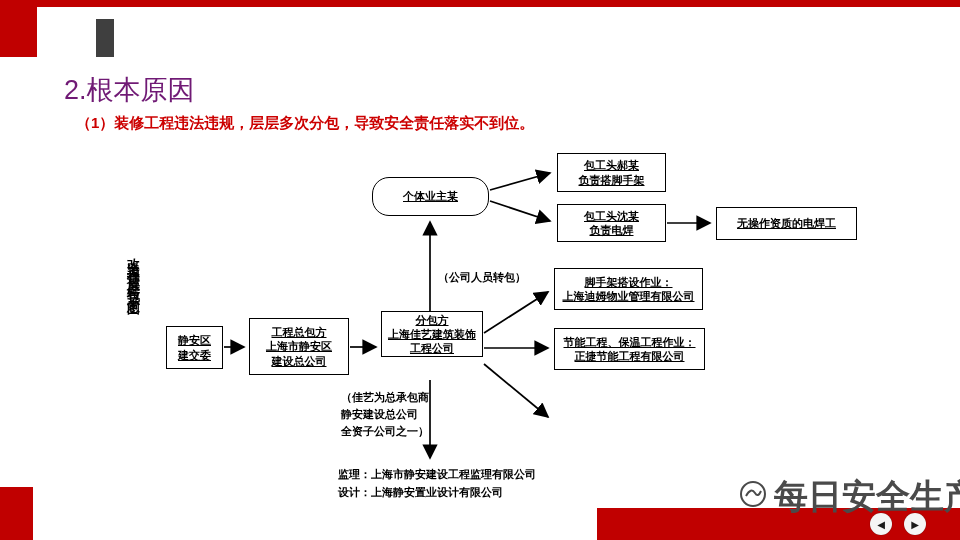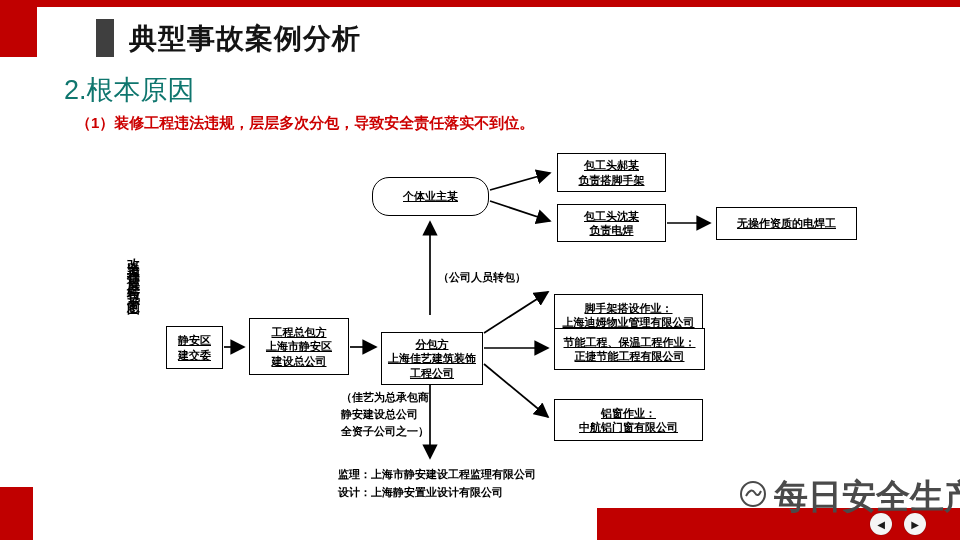--- a/index.html
+++ b/index.html
@@ -6,44 +6,44 @@
   .slide {
     position:relative; width:960px; height:540px; background:#ffffff;
     font-family:"Liberation Sans","DejaVu Sans",sans-serif; overflow:hidden;
     margin:0 auto;
   }
   
   .top-strip { position:absolute; left:0; top:0; width:960px; height:7px; background:#c00000; }
   .tl-block  { position:absolute; left:0; top:0; width:37px; height:57px; background:#c00000; }
   .title-accent { position:absolute; left:96px; top:19px; width:18px; height:38px; background:#3f3f3f; }
   .header-title { position:absolute; left:129px; top:20px; margin:0; font-size:28px; font-weight:bold; color:#141414; letter-spacing:1px; }
-  .section-title { position:absolute; left:64px; top:72px; margin:0; font-size:27px; font-weight:normal; color:#0f766e; }
+  .section-title { position:absolute; left:64px; top:72px; margin:0; font-size:27px; font-weight:normal; color:#701a75; }
   .subtitle { position:absolute; left:76px; top:114px; font-size:15px; font-weight:bold; color:#cc0000; white-space:nowrap; }
 
   
   .side-label {
     position:absolute; left:124px; top:248px; height:200px;
     writing-mode:vertical-rl; text-orientation:upright;
     font-size:13px; font-weight:bold; color:#000; letter-spacing:4px;
   }
   .arrows { position:absolute; left:0; top:0; pointer-events:none; }
   .box {
     position:absolute; border:1.5px solid #000; background:#fff;
     display:flex; align-items:center; justify-content:center; text-align:center;
     font-size:11px; font-weight:bold; color:#000;
     white-space:pre-line; line-height:1.3; box-sizing:border-box; padding:2px;text-decoration:underline;
   }
   .b-jianjiaowei { left:166px; top:326px; width:57px; height:43px; }
   .b-zongbao     { left:249px; top:318px; width:100px; height:57px; }
-  .b-fenbao      { left:381px; top:332px; width:102px; height:53px; }
+  .b-fenbao      { left:381px; top:311px; width:102px; height:46px; }
   .b-geti        { left:372px; top:177px; width:117px; height:39px;border-radius:17px; }
   .b-hao         { left:557px; top:153px; width:109px; height:39px; }
   .b-shen        { left:557px; top:204px; width:109px; height:38px; }
   .b-dianhan     { left:716px; top:207px; width:141px; height:33px; }
-  .b-jiaoshoujia { left:554px; top:268px; width:149px; height:42px;margin-top:26px; }
+  .b-jiaoshoujia { left:554px; top:268px; width:149px; height:42px; }
   .b-jieneng     { left:554px; top:328px; width:151px; height:42px; }
   .b-lvchuang    { left:554px; top:399px; width:149px; height:42px; }
 
   .note { position:absolute; font-size:11px; font-weight:bold; color:#000; white-space:pre-line; line-height:1.55; }
   .n-zhuanbao { left:438px; top:269px; }
   .n-jiayi    { left:341px; top:389px; }
   .n-jianli   { left:338px; top:466px; line-height:1.6; }
 
   
   .bl-block { position:absolute; left:0; top:487px; width:33px; height:53px; background:#c00000; }
@@ -60,21 +60,20 @@
   .nav-next { left:904px; }
 </style>
 </head>
 <body>
 
 <div class="slide">
 
   <div class="top-strip"></div>
   <div class="tl-block"></div>
   <div class="title-accent"></div>
-  <h1 class="header-title">典型事故案例分析</h1>
   <h2 class="section-title">2.根本原因</h2>
   <div class="subtitle">（1）装修工程违法违规，层层多次分包，导致安全责任落实不到位。</div>
 
   <div class="side-label">改造工程被层层转包示意图</div>
 
   <svg class="arrows" width="960" height="540" viewBox="0 0 960 540">
     <defs>
       <marker id="ah" markerWidth="10" markerHeight="9" refX="8" refY="4.5" orient="auto">
         <path d="M0,0 L9,4.5 L0,9 Z" fill="#000"></path>
       </marker>
@@ -102,22 +101,20 @@
   <div class="box b-geti">个体业主某</div>
   <div class="box b-hao">包工头郝某
 负责搭脚手架</div>
   <div class="box b-shen">包工头沈某
 负责电焊</div>
   <div class="box b-dianhan">无操作资质的电焊工</div>
   <div class="box b-jiaoshoujia">脚手架搭设作业：
 上海迪姆物业管理有限公司</div>
   <div class="box b-jieneng">节能工程、保温工程作业：
 正捷节能工程有限公司</div>
-  <div class="box b-lvchuang">铝窗作业：
-中航铝门窗有限公司</div>
 
   <div class="note n-zhuanbao">（公司人员转包）</div>
   <div class="note n-jiayi">（佳艺为总承包商
 静安建设总公司
 全资子公司之一）</div>
   <div class="note n-jianli">监理：上海市静安建设工程监理有限公司
 设计：上海静安置业设计有限公司</div>
 
   <div class="bl-block"></div>
   <div class="bottom-bar"></div>

